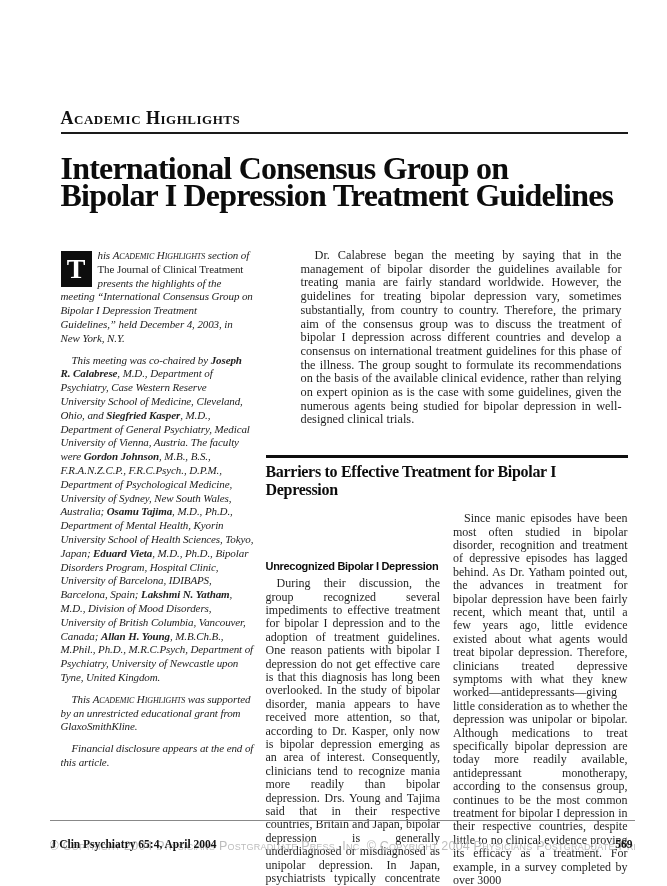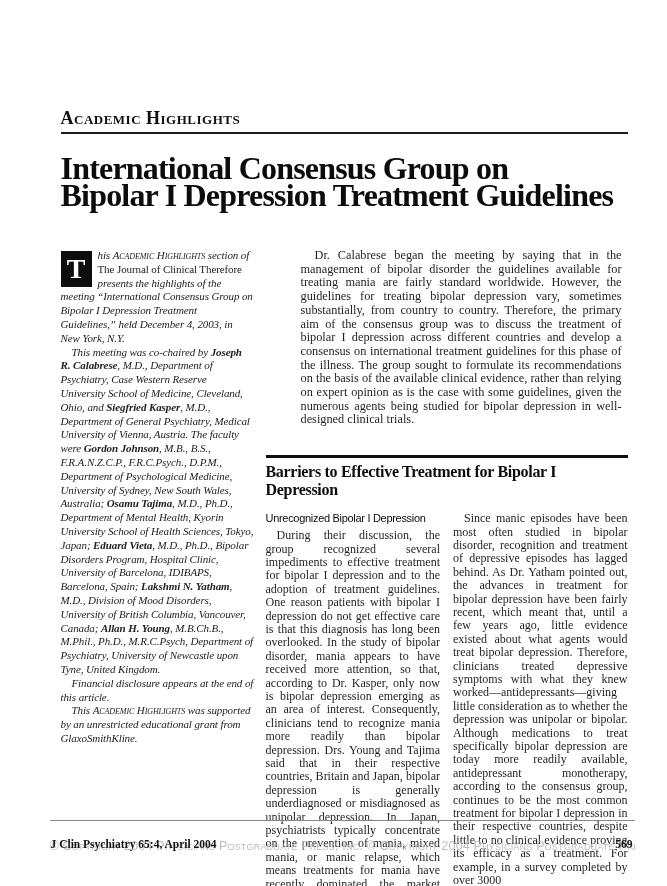--- a/index.html
+++ b/index.html
@@ -29,39 +29,39 @@
     position:absolute; left:58px; top:249px; width:193px;
     font-style:italic; font-size:11px; line-height:13.8px;
     letter-spacing:-0.1px; color:#222;
   }
   .dropcap {
     float:left; width:31px; height:36px; margin:2px 6px 2px 0;
     background:#0d0d0d; color:#ffffff; font-style:normal; font-weight:bold;
     font-size:28px; line-height:36px; text-align:center;
   }
   .sidebar p { margin:0; }
-  .sidebar p.indent { text-indent:11px; }
+  .sidebar p.indent { text-indent:11px;margin-top:8px; }
 
   
   .main { position:absolute; left:263px; top:249px; width:362px; }
   .intro { padding:0 6px 0 5px; font-size:12.3px; line-height:13.7px; text-align:justify; }
   .intro p.indent { text-indent:14px;margin-left:30px; }
 
   .section-rule { margin-top:28px; height:3px; background:#0f0f0f; }
   .section-heading {
     margin-top:5px; font-size:16px; font-weight:bold; letter-spacing:-0.3px;
     color:#0c0c0c;
   }
 
   .cols { margin-top:13px; display:flex; gap:13px; }
   .col { flex:1; font-size:12px; line-height:13.4px; text-align:justify; }
   .col .subhead {
-    font-family:"Liberation Sans", sans-serif; font-size:11px; font-weight:normal;
+    font-family:"Liberation Sans", sans-serif; font-size:11px; font-weight:bold;
     line-height:13px; letter-spacing:-0.3px; margin-bottom:4px;
-    white-space:pre-line; text-align:left; color:#0c0c0c;
+    white-space:pre-line; text-align:left; color:#0c0c0c;margin-top:48px;
   }
   .col p { margin:0; }
   .col p.indent { text-indent:11px; }
 
   
   .b  { font-weight:bold; }
   .sc { font-variant:small-caps; }
   .rm { font-style:normal; }
 
   
@@ -87,24 +87,24 @@
     <hr class="kicker-rule">
     <h1 class="title">
       <span>International Consensus Group on</span>
       <span>Bipolar I Depression Treatment Guidelines</span>
     </h1>
   </header>
 
   <aside class="sidebar">
     <span class="dropcap">T</span>
     <div class="sidebar-paras">
-        <p><span>his </span><span class="sc">Academic Highlights</span><span> section of </span><span class="rm">The Journal of Clinical Therefore</span><span> presents the highlights of the meeting “International Consensus Group on Bipolar I Depression Treatment Guidelines,” held December 4, 2003, in New York, N.Y.</span></p>
+        <p><span>his </span><span class="sc">Academic Highlights</span><span> section of </span><span class="rm">The Journal of Clinical Treatment</span><span> presents the highlights of the meeting “International Consensus Group on Bipolar I Depression Treatment Guidelines,” held December 4, 2003, in New York, N.Y.</span></p>
         <p class="indent"><span>This meeting was co-chaired by </span><span class="b">Joseph R. Calabrese</span><span>, M.D., Department of Psychiatry, Case Western Reserve University School of Medicine, Cleveland, Ohio, and </span><span class="b">Siegfried Kasper</span><span>, M.D., Department of General Psychiatry, Medical University of Vienna, Austria. The faculty were </span><span class="b">Gordon Johnson</span><span>, M.B., B.S., F.R.A.N.Z.C.P., F.R.C.Psych., D.P.M., Department of Psychological Medicine, University of Sydney, New South Wales, Australia; </span><span class="b">Osamu Tajima</span><span>, M.D., Ph.D., Department of Mental Health, Kyorin University School of Health Sciences, Tokyo, Japan; </span><span class="b">Eduard Vieta</span><span>, M.D., Ph.D., Bipolar Disorders Program, Hospital Clinic, University of Barcelona, IDIBAPS, Barcelona, Spain; </span><span class="b">Lakshmi N. Yatham</span><span>, M.D., Division of Mood Disorders, University of British Columbia, Vancouver, Canada; </span><span class="b">Allan H. Young</span><span>, M.B.Ch.B., M.Phil., Ph.D., M.R.C.Psych, Department of Psychiatry, University of Newcastle upon Tyne, United Kingdom.</span></p>
+        <p class="indent"><span>This </span><span class="sc">Academic Highlights</span><span> was supported by an unrestricted educational grant from GlaxoSmithKline.</span></p>
         <p class="indent"><span>Financial disclosure appears at the end of this article.</span></p>
-        <p class="indent"><span>This </span><span class="sc">Academic Highlights</span><span> was supported by an unrestricted educational grant from GlaxoSmithKline.</span></p>
       </div>
   </aside>
 
   <main class="main">
     <div class="intro">
         <p class="indent"><span>Dr. Calabrese began the meeting by saying that in the management of bipolar disorder the guidelines available for treating mania are fairly standard worldwide. However, the guidelines for treating bipolar depression vary, sometimes substantially, from country to country. Therefore, the primary aim of the consensus group was to discuss the treatment of bipolar I depression across different countries and develop a consensus on international treatment guidelines for this phase of the illness. The group sought to formulate its recommendations on the basis of the available clinical evidence, rather than relying on expert opinion as is the case with some guidelines, given the numerous agents being studied for bipolar depression in well-designed clinical trials.</span></p>
       </div>
 
     <section>
       <div class="section-rule"></div>

